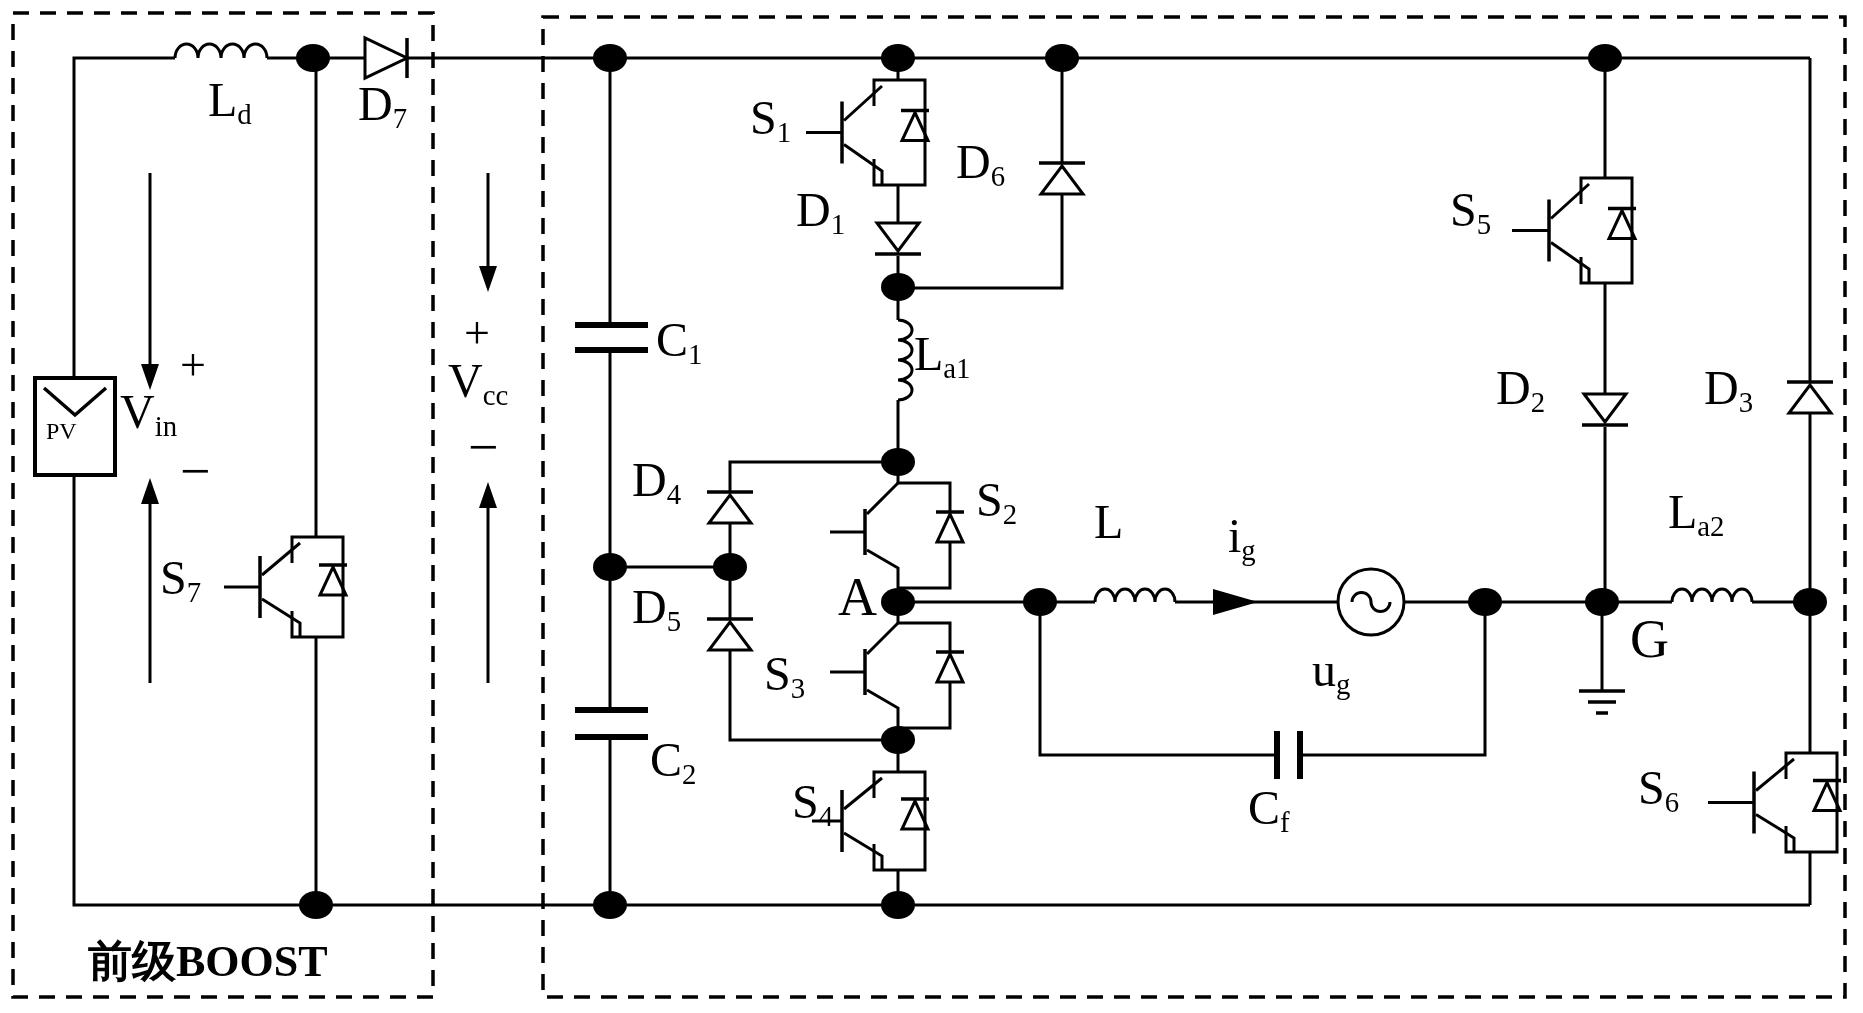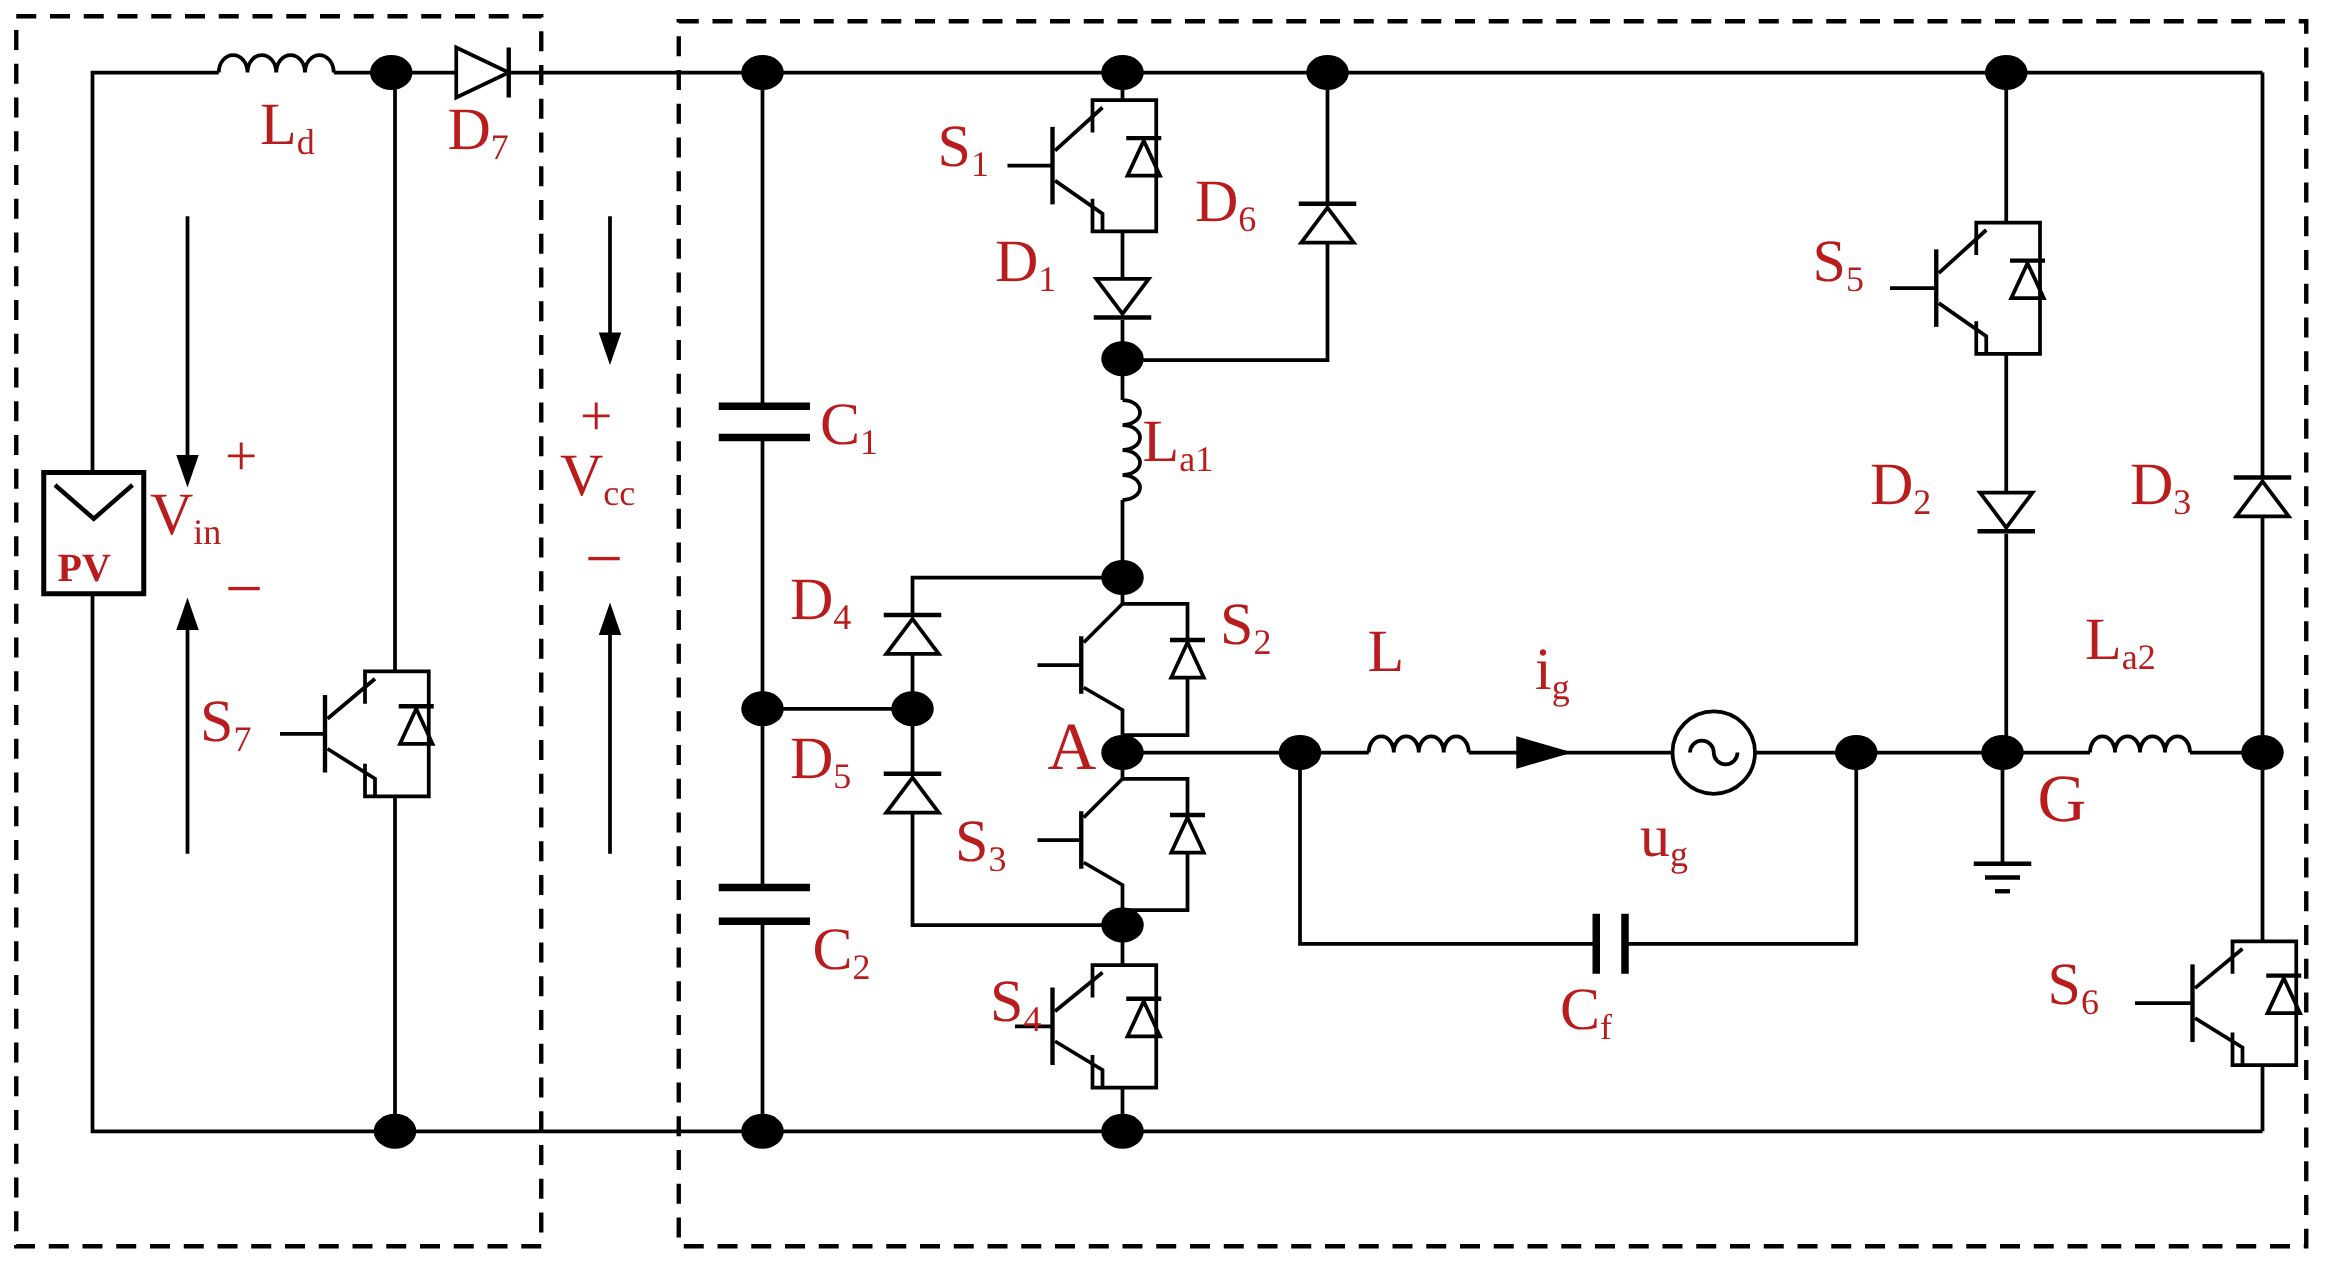--- a/index.html
+++ b/index.html
@@ -1,19 +1,19 @@
 <!DOCTYPE html>
 <html><head>
 <meta charset="utf-8">
 <style>
   html,body{margin:0;padding:0;background:#fff;}
   .stage{position:relative;width:1863px;height:1013px;background:#fff;overflow:hidden;
          font-family:"Liberation Serif","DejaVu Serif",serif;}
   .stage svg{position:absolute;left:0;top:0;}
-  .lbl{position:absolute;color:#b91c1c;font-size:48px;line-height:1;white-space:nowrap;}
+  .lbl{position:absolute;color:#000000;font-size:48px;line-height:1;white-space:nowrap;}
   .lbl .sub{font-size:0.60em;vertical-align:-0.28em;}
   .italic{}
   .sign{font-size:46px;}
   .minus{font-size:54px;}
   .caption{font-weight:bold;}
 </style>
 </head>
 <body>
 
 <div class="stage">
@@ -210,21 +210,21 @@
         <ellipse cx="1810" cy="602" rx="17" ry="14" fill="#000000"></ellipse>
         <ellipse cx="898" cy="740" rx="17" ry="14" fill="#000000"></ellipse>
         <ellipse cx="316" cy="905" rx="17" ry="14" fill="#000000"></ellipse>
         <ellipse cx="610" cy="905" rx="17" ry="14" fill="#000000"></ellipse>
         <ellipse cx="898" cy="905" rx="17" ry="14" fill="#000000"></ellipse>
       </g>
   </svg>
 
   <span class="lbl" style="left:208px;top:76px"><span>L</span><span class="sub">d</span></span>
   <span class="lbl" style="left:358px;top:80px"><span>D</span><span class="sub">7</span></span>
-  <span class="lbl" style="left:46px;top:438px;font-size:32px;font-weight:bold">PV</span>
+  <span class="lbl" style="left:46px;top:419px;font-size:24px;font-weight:normal">PV</span>
 
   <span class="lbl sign" style="left:180px;top:342px">+</span>
   <span class="lbl" style="left:120px;top:388px"><span>V</span><span class="sub">in</span></span>
   <span class="lbl minus" style="left:180px;top:444px">−</span>
 
   <span class="lbl" style="left:160px;top:554px"><span>S</span><span class="sub">7</span></span>
 
   <span class="lbl sign" style="left:464px;top:310px">+</span>
   <span class="lbl" style="left:448px;top:357px"><span>V</span><span class="sub">cc</span></span>
   <span class="lbl minus" style="left:468px;top:420px">−</span>
@@ -249,13 +249,14 @@
   <span class="lbl italic" style="left:1312px;top:646px"><span>u</span><span class="sub">g</span></span>
   <span class="lbl" style="left:1248px;top:784px"><span>C</span><span class="sub">f</span></span>
 
   <span class="lbl" style="left:1450px;top:186px"><span>S</span><span class="sub">5</span></span>
   <span class="lbl" style="left:1496px;top:364px"><span>D</span><span class="sub">2</span></span>
   <span class="lbl" style="left:1704px;top:364px"><span>D</span><span class="sub">3</span></span>
   <span class="lbl" style="left:1668px;top:488px"><span>L</span><span class="sub">a2</span></span>
   <span class="lbl" style="left:1630px;top:612px;font-size:54px">G</span>
   <span class="lbl" style="left:1638px;top:764px"><span>S</span><span class="sub">6</span></span>
 
+  <span class="lbl caption" style="left:88px;top:940px;font-size:44px">前级BOOST</span>
 </div>
 
 </body></html>

